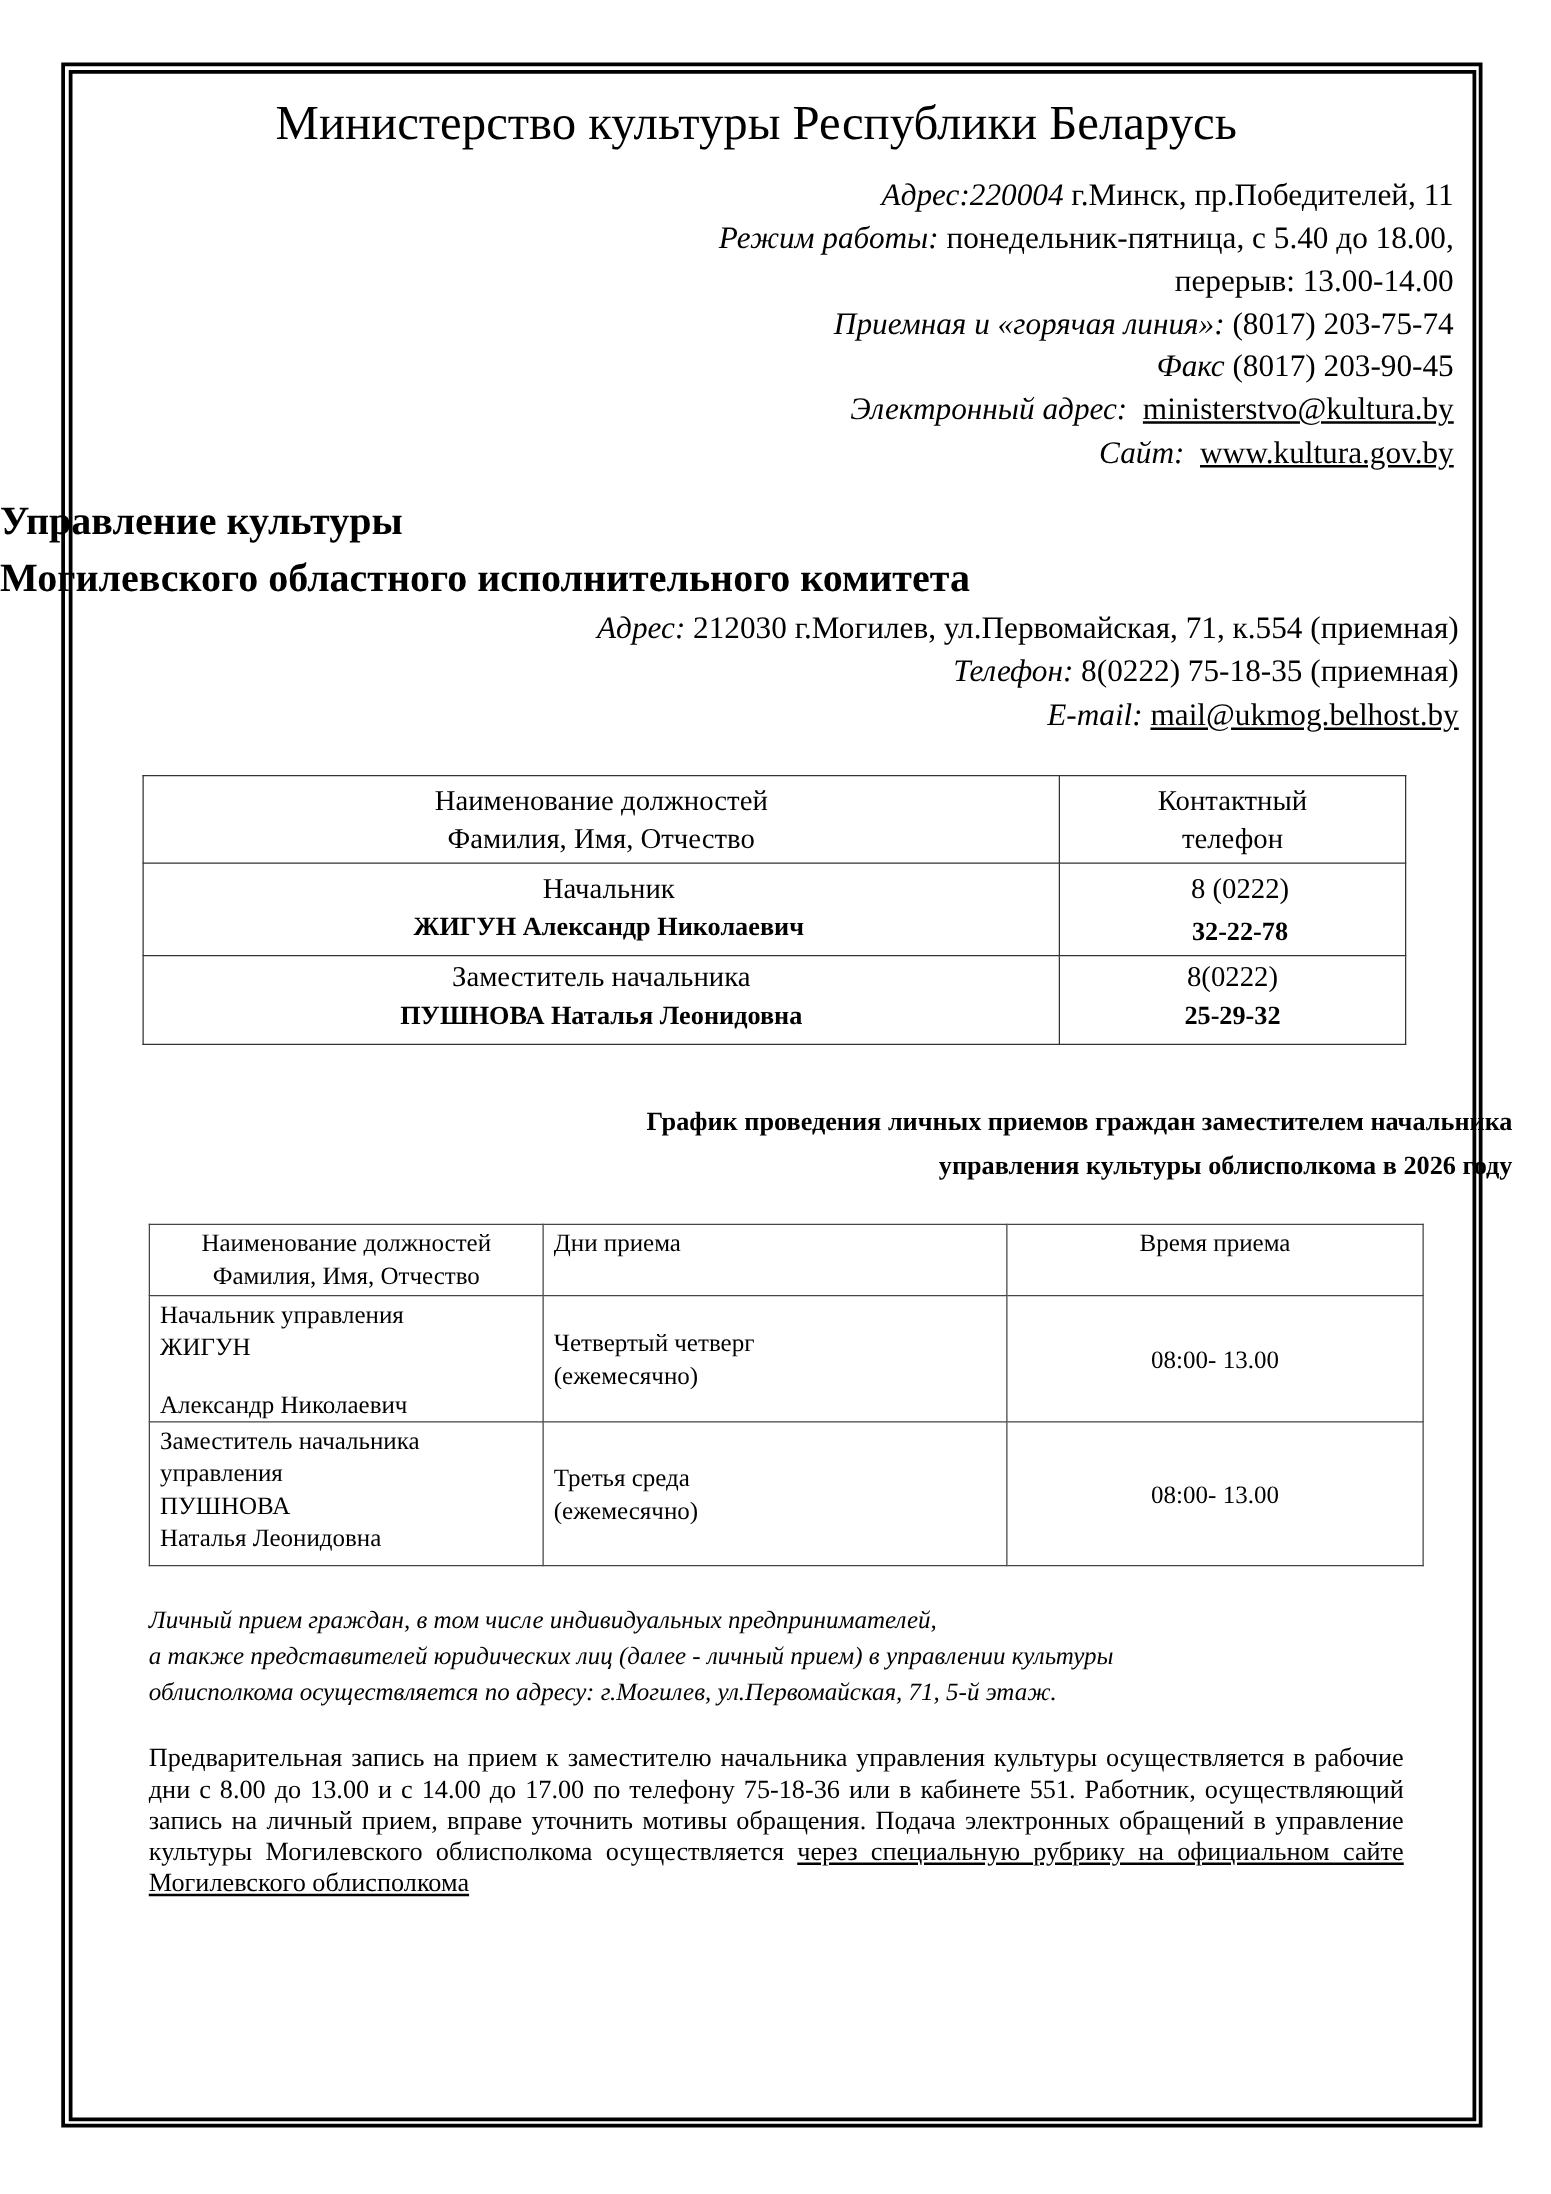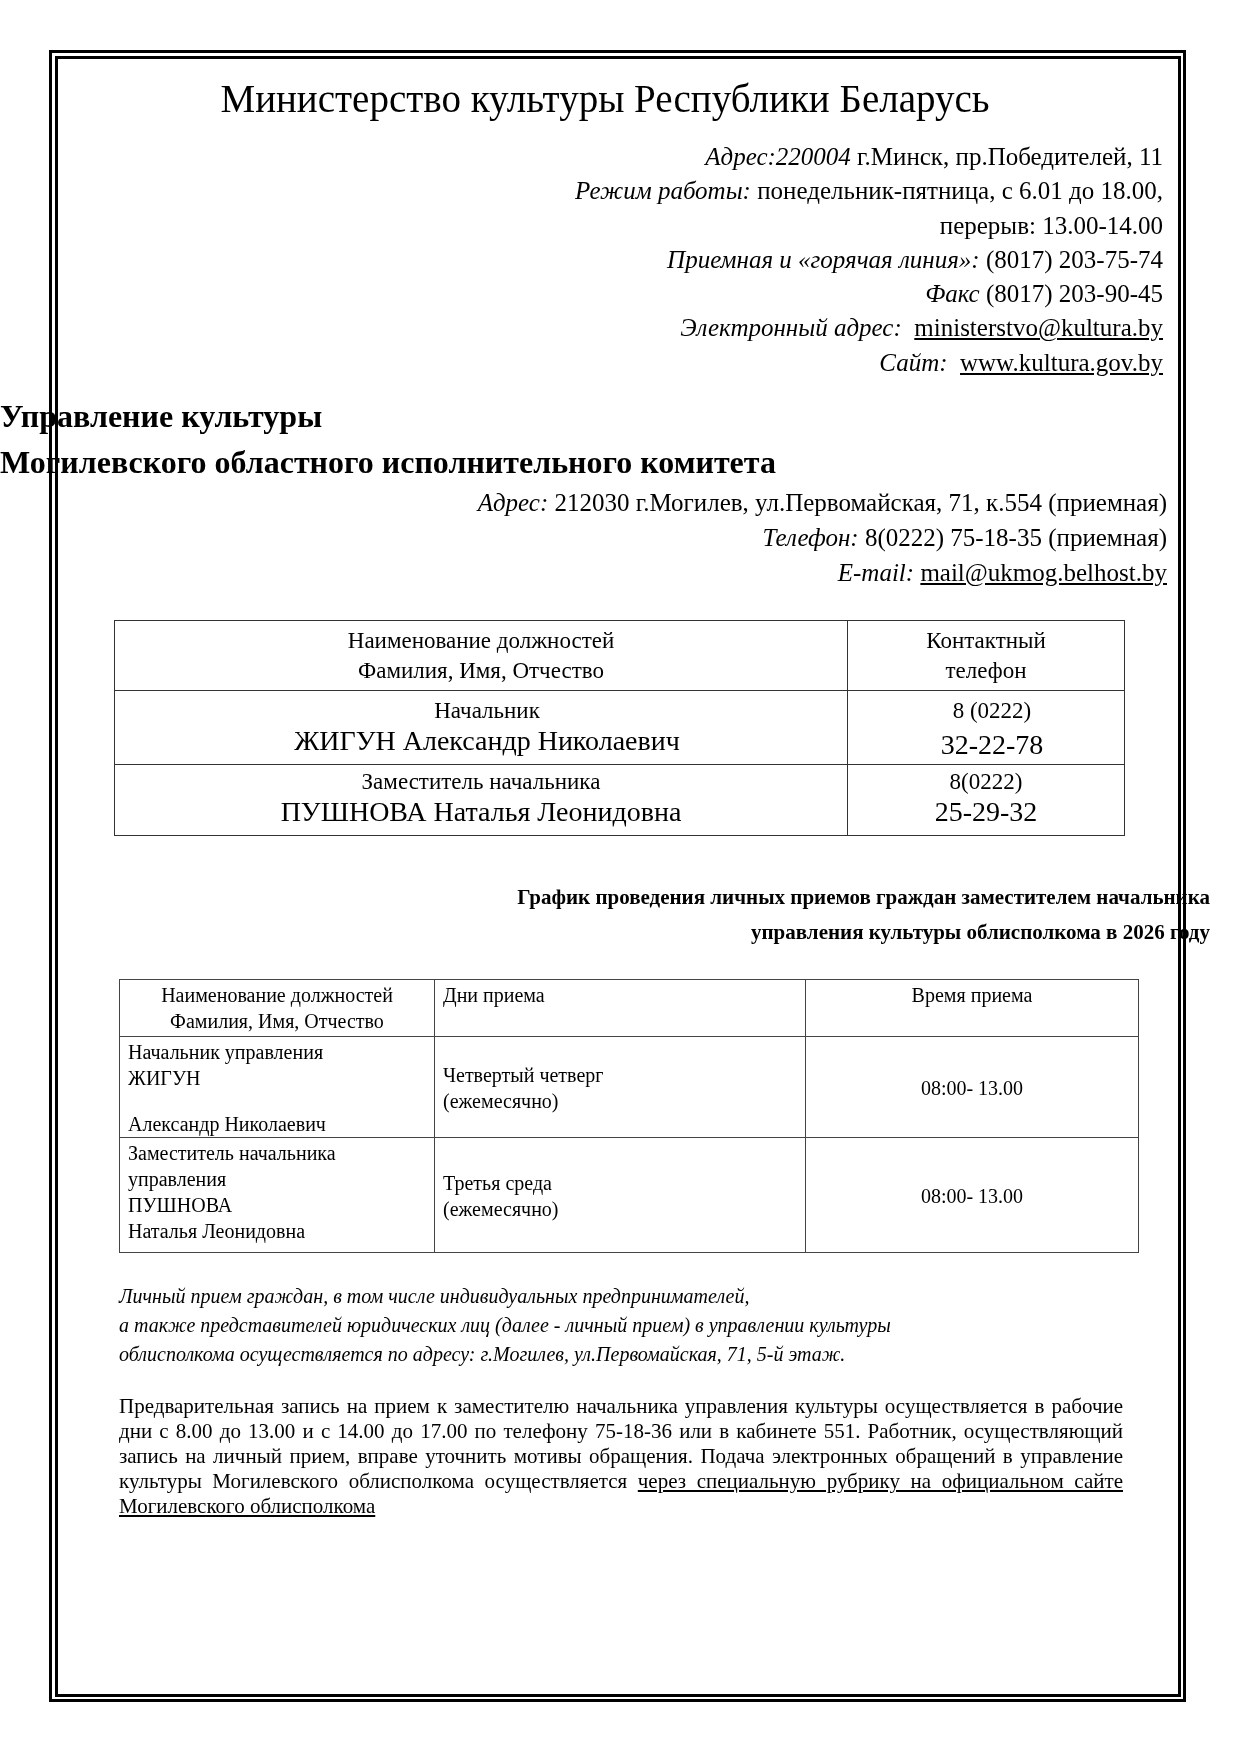--- a/index.html
+++ b/index.html
@@ -38,21 +38,21 @@
   table { border-collapse: collapse; }
   .t1 {
     position: absolute; left: 114px; top: 620px; width: 1011px;
     font-size: 23px; line-height: 30px;
   }
   .t1 td { border: 1.5px solid #333; text-align: center; vertical-align: top; padding: 5px 4px 2px; }
   .t1 .c1 { width: 712px; }
   .t1 tr.h td { height: 62px; }
   .t1 tr.r1 td { height: 66px; padding-left: 16px; }
   .t1 tr.r2 td { height: 66px; padding-top: 2px; }
-  .t1 .b { font-weight: normal; font-size: 28px; }
+  .t1 .b { font-weight: bold; font-size: 21px; }
   .t1 .phone-num { display: block; margin-top: 4px; }
 
   .sched-title {
     left: 0; width: 1210px; top: 880px; text-align: right; font-weight: bold;
     font-size: 21px; line-height: 35px; white-space: nowrap;
   }
   .t2 {
     position: absolute; left: 119px; top: 979px; width: 1020px;
     font-size: 20px; line-height: 26px;
   }
@@ -83,21 +83,21 @@
 <div class="frame-outer"></div>
 <div class="frame-inner"></div>
 
 <div class="abs title-main">Министерство культуры Республики Беларусь</div>
 
 <div class="abs ministry-info">
   <div class="line">
     <span class="lbl">Адрес:220004</span><span> г.Минск, пр.Победителей, 11</span>
   </div>
   <div class="line">
-    <span class="lbl">Режим работы:</span><span> понедельник-пятница, с 6.01 до 18.00,</span>
+    <span class="lbl">Режим работы:</span><span> понедельник-пятница, с 5.40 до 18.00,</span>
   </div>
   <div class="line">перерыв: 13.00-14.00</div>
   <div class="line">
     <span class="lbl">Приемная и «горячая линия»:</span><span> (8017) 203-75-74</span>
   </div>
   <div class="line">
     <span class="lbl">Факс</span><span> (8017) 203-90-45</span>
   </div>
   <div class="line">
     <span class="lbl">Электронный адрес:</span>&nbsp; <span class="ul">ministerstvo@kultura.by</span>

